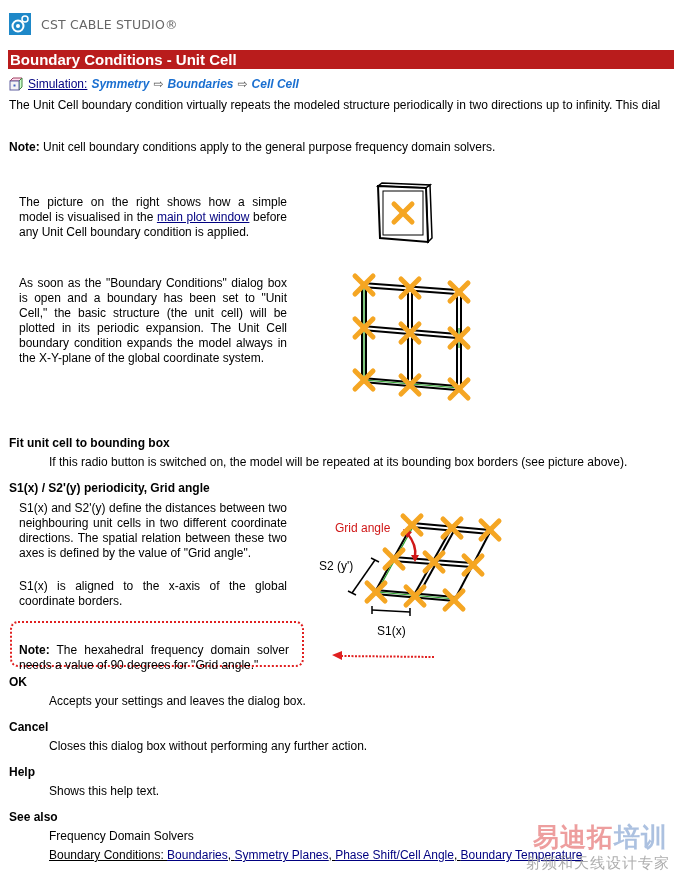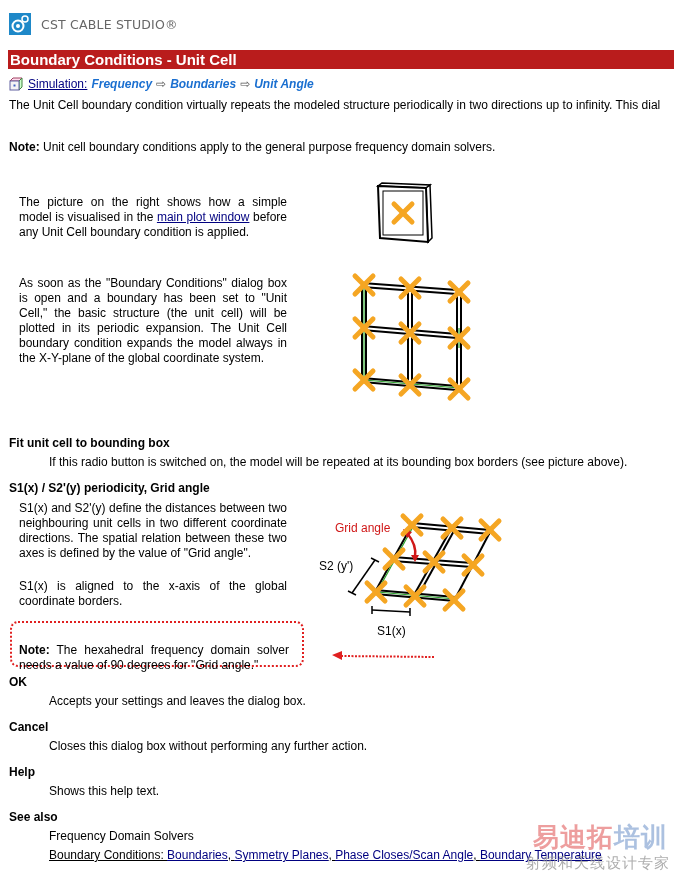--- a/index.html
+++ b/index.html
@@ -55,25 +55,25 @@
 
 <div class="crumbs">
   <svg class="cube" width="14" height="14" viewBox="0 0 14 14" style="position:static">
     <polygon points="1,4 4,1 13,1 10,4" fill="#fde" stroke="#a04060" stroke-width="1"></polygon>
     <polygon points="10,4 13,1 13,10 10,13" fill="#cfc" stroke="#408040" stroke-width="1"></polygon>
     <rect x="1" y="4" width="9" height="9" fill="#f4f4f4" stroke="#6060a0" stroke-width="1"></rect>
     <rect x="4.5" y="7.5" width="2" height="2" fill="#4060c0"></rect>
   </svg>
   <a class="sim" href="#">Simulation:</a>
   <span style="width:4px"></span>
-  <span class="step">Frequency</span>
+  <span class="step">Symmetry</span>
   <span class="arrow">⇨</span>
   <span class="step">Boundaries</span>
   <span class="arrow">⇨</span>
-  <span class="step">Unit Angle</span>
+  <span class="step">Cell Cell</span>
 </div>
 
 <div class="p" style="top:98px">The Unit Cell boundary condition virtually repeats the modeled structure periodically in two directions up to infinity. This dial</div>
 <div class="p" style="top:140px">
   <span class="b">Note:</span><span> Unit cell boundary conditions apply to the general purpose frequency domain solvers.</span>
 </div>
 
 <div class="col" style="top:195px">
   <span>The picture on the right shows how a simple model is visualised in the </span><a class="link" href="#">main plot window</a><span> before any Unit Cell boundary condition is applied.</span>
 </div>
@@ -239,19 +239,19 @@
 <div class="heading" style="top:675px">OK</div>
 <div class="indent" style="top:694px">Accepts your settings and leaves the dialog box.</div>
 <div class="heading" style="top:720px">Cancel</div>
 <div class="indent" style="top:739px">Closes this dialog box without performing any further action.</div>
 <div class="heading" style="top:765px">Help</div>
 <div class="indent" style="top:784px">Shows this help text.</div>
 
 <div class="heading" style="top:810px">See also</div>
 <div class="indent" style="top:829px">Frequency Domain Solvers</div>
 <div class="indent" style="top:848px; text-decoration: underline;">
-  <span>Boundary Conditions: </span><a class="link" href="#">Boundaries</a><span>, </span><a class="link" href="#">Symmetry Planes</a><span>, </span><a class="link" href="#">Phase Closes/Scan Angle</a><span style="text-decoration:none">, </span><a class="link" href="#">Boundary Temperature</a>
+  <span>Boundary Conditions: </span><a class="link" href="#">Boundaries</a><span>, </span><a class="link" href="#">Symmetry Planes</a><span>, </span><a class="link" href="#">Phase Shift/Cell Angle</a><span style="text-decoration:none">, </span><a class="link" href="#">Boundary Temperature</a>
 </div>
 
 <div class="watermark-top">
   <span class="red">易迪拓</span><span class="blue">培训</span>
 </div>
 <div class="watermark-bot">射频和天线设计专家</div>
 
 </body></html>

